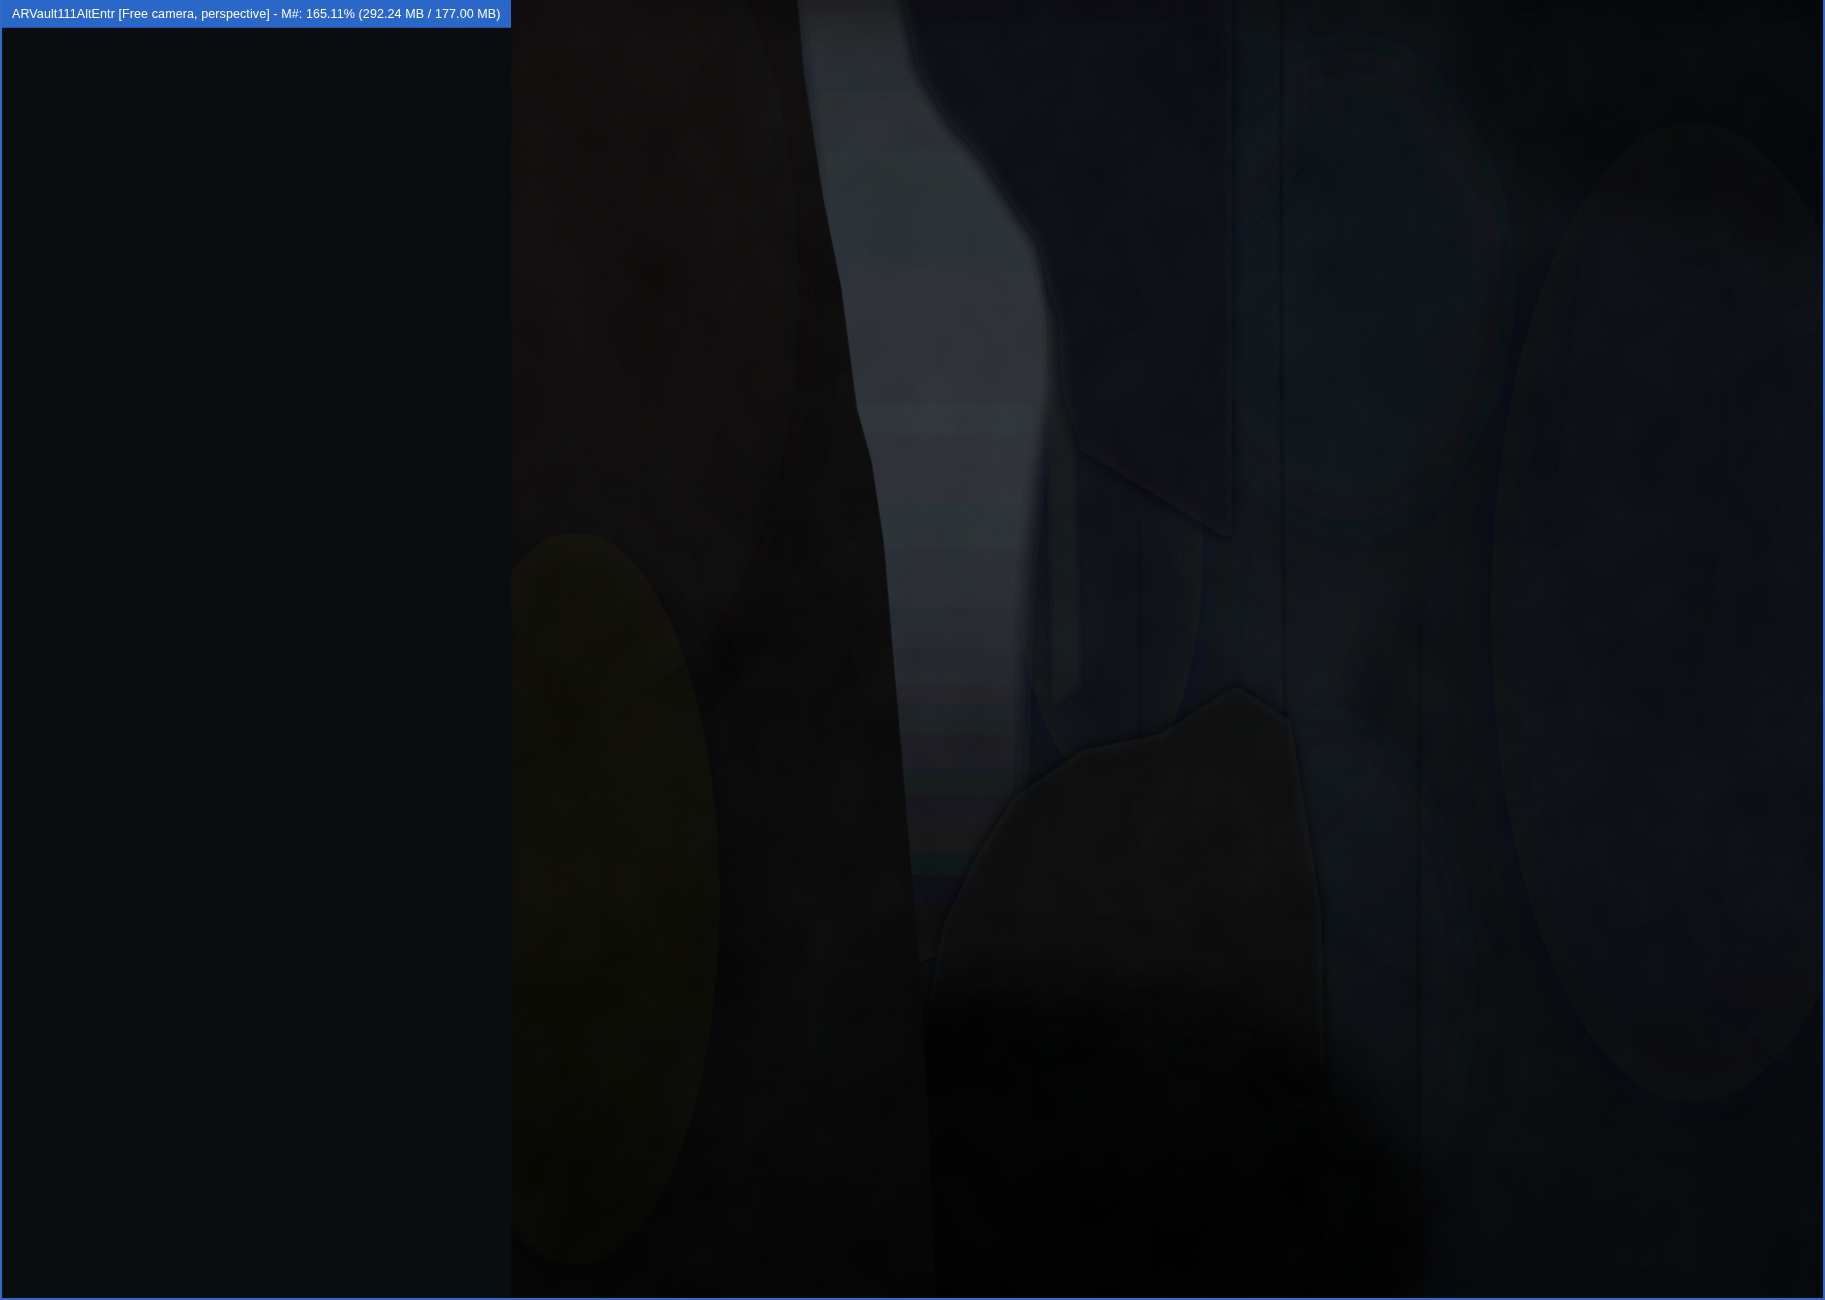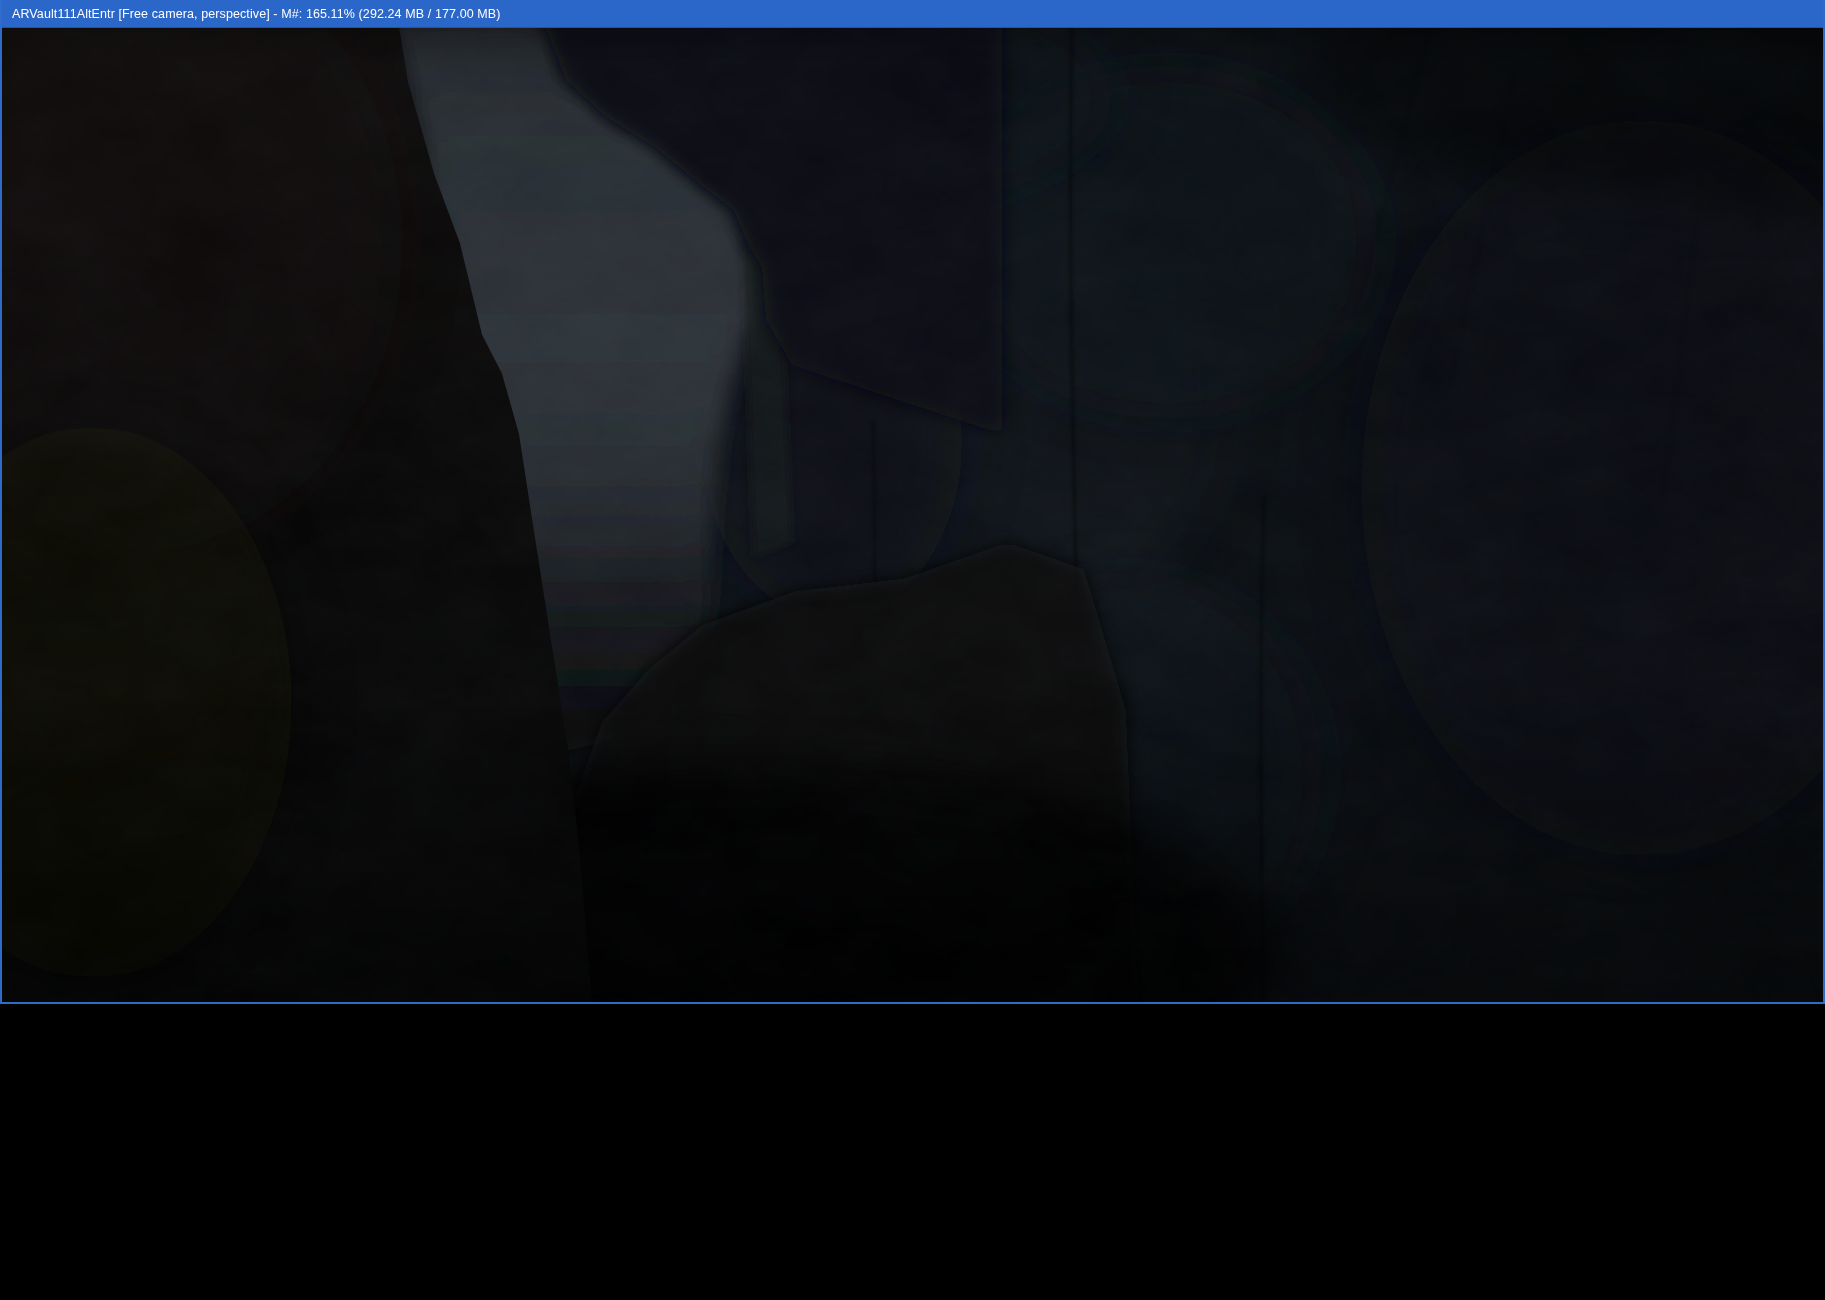--- a/index.html
+++ b/index.html
@@ -1,22 +1,22 @@
 <!DOCTYPE html>
 <html style="--titlebar-blue: #2b66c9; --border-blue: #2f6cca; --titlebar-text: #ffffff;"><head>
 <meta charset="utf-8">
 <style>
   html,body{margin:0;padding:0;background:#000;}
   body{
     width:1825px;height:1300px;overflow:hidden;
     font-family:"Liberation Sans",sans-serif;
   }
   .window{
-    width:1825px;height:1004px;box-sizing:border-box;
-    display:flex;flex-direction:column;
+    width:1825px;height:1300px;box-sizing:border-box;
+    display:flex;flex-direction:row;
     border:2px solid var(--border-blue,#2f6cca);
     border-top:none;
     background:#0a0d10;
   }
   .titlebar{
     flex:0 0 28px;height:28px;
     background:var(--titlebar-blue,#2b66c9);
     display:flex;align-items:center;
     padding:0 10px;
     box-shadow:inset 0 -1px 0 rgba(0,0,0,0.18);

